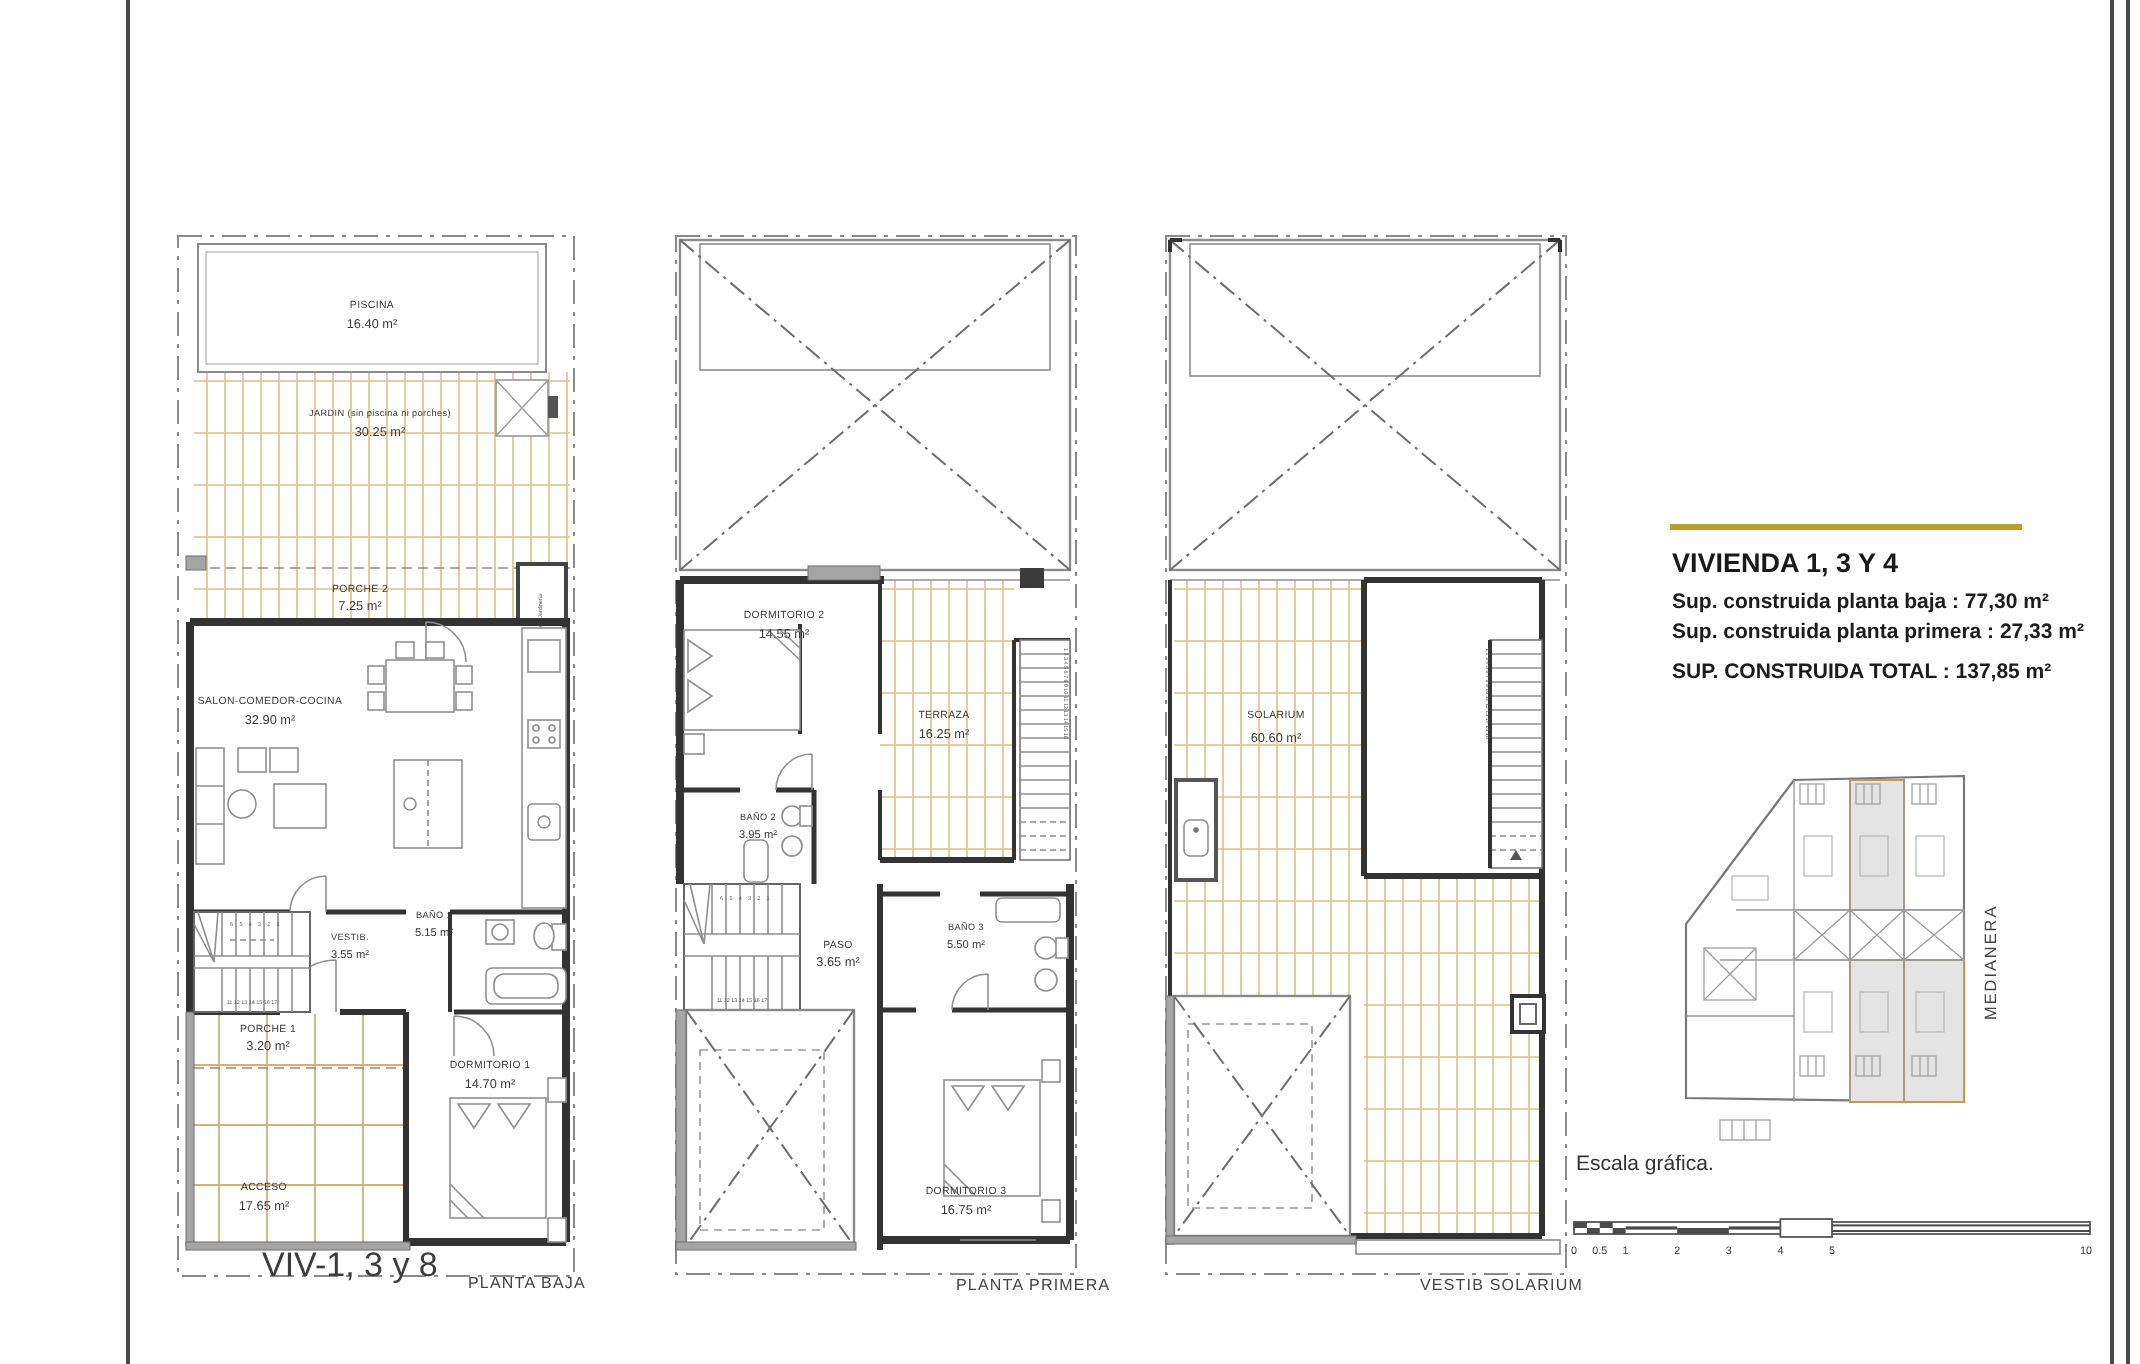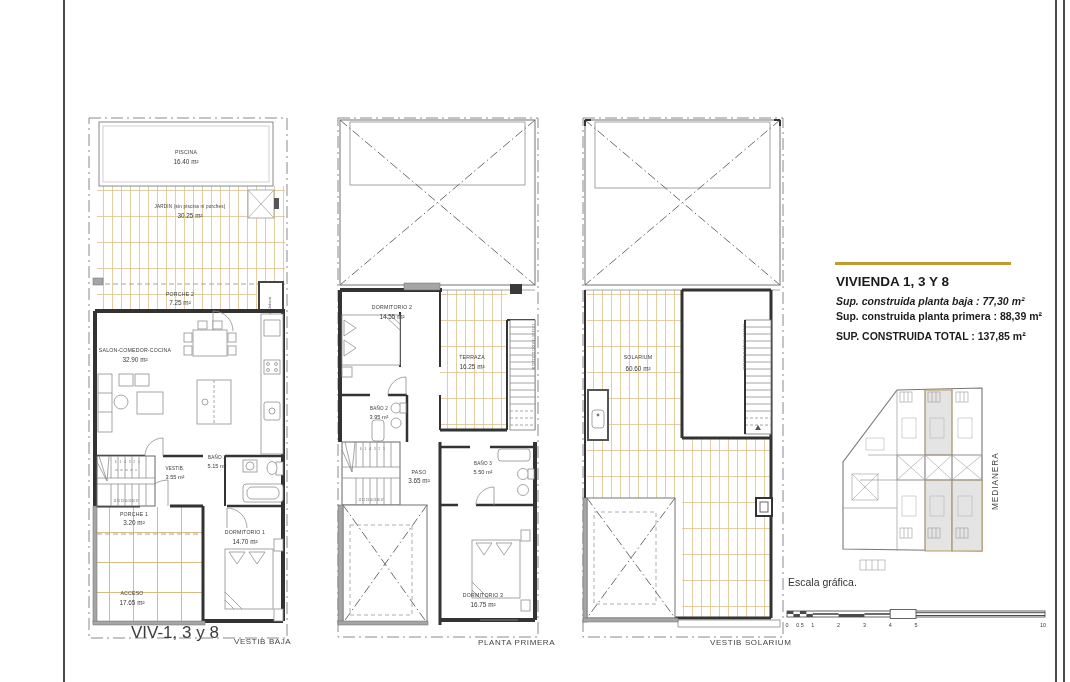--- a/index.html
+++ b/index.html
@@ -327,28 +327,28 @@
       <path class="xline" d="M12,386 L100,506 M100,386 L12,506"></path>
       <rect x="8" y="386" width="4" height="124" class="gwall"></rect>
       <rect x="8" y="506" width="95" height="4" class="gwall"></rect>
     </g>
 
     <text x="63" y="247" class="rn" text-anchor="middle">SOLARIUM</text>
     <text x="63" y="259" class="ra" text-anchor="middle">60.60 m²</text>
   </svg>
 
   <div class="caption" style="left:131px;top:623px;font-size:17px;">VIV-1, 3 y 8</div>
-  <div class="caption cap-small" style="left:234px;top:637px;">VESTIB BAJA</div>
+  <div class="caption cap-small" style="left:234px;top:637px;">PLANTA BAJA</div>
   <div class="caption cap-small" style="left:478px;top:638px;">PLANTA PRIMERA</div>
   <div class="caption cap-small" style="left:710px;top:638px;">VESTIB SOLARIUM</div>
 
   <div class="abs" style="left:835px;top:262px;width:176px;height:2.5px;background:#bf9b30;"></div>
-  <div class="abs" style="left:836px;top:274px;font-size:13.5px;font-weight:bold;color:#1a1a1a;">VIVIENDA 1, 3 Y 8</div>
-  <div class="info-line" style="left:836px;top:295px;font-style:italic;">Sup. construida planta baja : 77,30 m²</div>
-  <div class="info-line" style="left:836px;top:310px;">Sup. construida planta primera : 88,39 m²</div>
+  <div class="abs" style="left:836px;top:274px;font-size:13.5px;font-weight:bold;color:#1a1a1a;">VIVIENDA 1, 3 Y 4</div>
+  <div class="info-line" style="left:836px;top:295px;">Sup. construida planta baja : 77,30 m²</div>
+  <div class="info-line" style="left:836px;top:310px;">Sup. construida planta primera : 27,33 m²</div>
   <div class="info-line" style="left:836px;top:330px;">SUP. CONSTRUIDA TOTAL : 137,85 m²</div>
 
   <svg style="left:838px;top:378px;" width="175" height="200" viewBox="0 0 175 200">
     <polygon points="144,10 59,12 5,84 5,171 144,173" fill="#fff" stroke="#777" stroke-width="1.1"></polygon>
     <g>
       <rect x="87" y="12" width="27" height="65" fill="#e4e4e4" stroke="#c09a56" stroke-width="1"></rect>
       <rect x="87" y="102" width="27" height="71" fill="#e4e4e4" stroke="#c09a56" stroke-width="1"></rect>
       <rect x="114" y="102" width="30" height="71" fill="#e4e4e4" stroke="#c09a56" stroke-width="1"></rect>
     </g>
     <g stroke="#9a9a9a" stroke-width="0.7">

